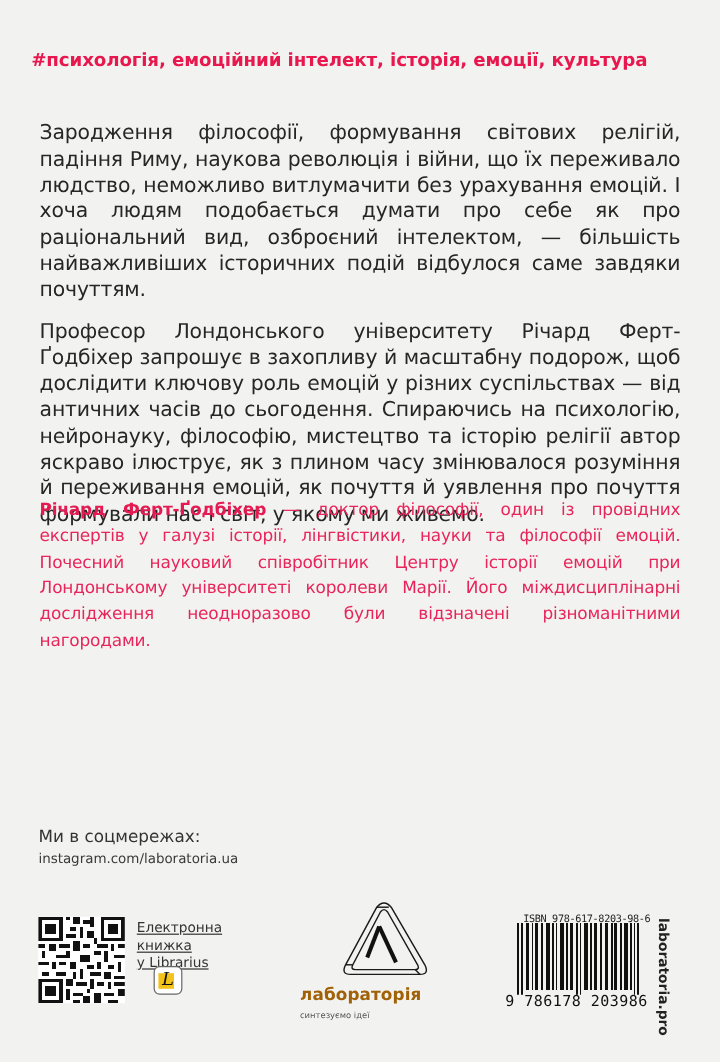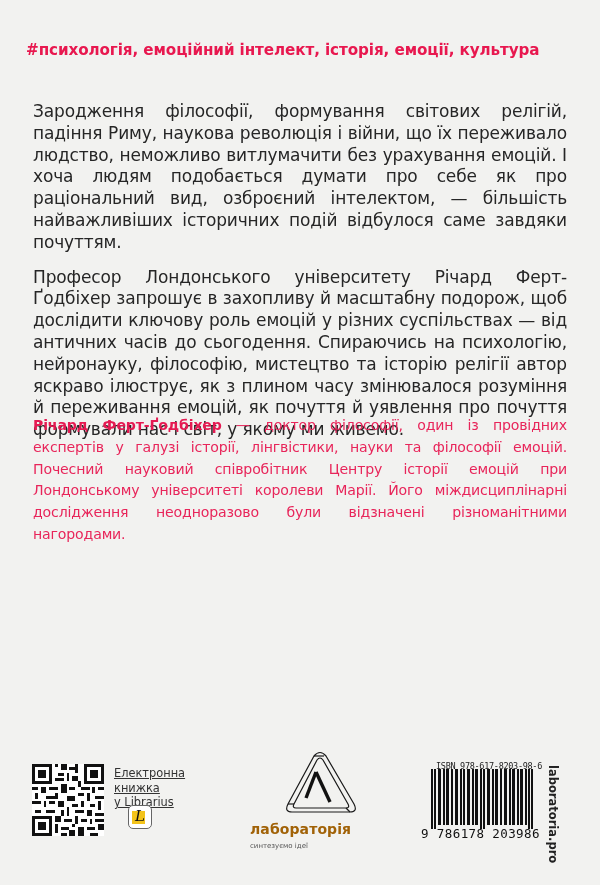--- a/index.html
+++ b/index.html
@@ -83,20 +83,22 @@
 <div class="tags">#психологія, емоційний інтелект, історія, емоції, культура</div>
 
 <div class="desc">
   <p>Зародження філософії, формування світових релігій, падіння Риму, наукова революція і війни, що їх переживало людство, неможливо витлумачити без урахування емоцій. І хоча людям подобається думати про себе як про раціональний вид, озброєний інтелектом, — більшість найважливіших історичних подій відбулося саме завдяки почуттям.</p>
   <p>Професор Лондонського університету Річард Ферт-Ґодбіхер запрошує в захопливу й масштабну подорож, щоб дослідити ключову роль емоцій у різних суспільствах — від античних часів до сьогодення. Спираючись на психологію, нейронауку, філософію, мистецтво та історію релігії автор яскраво ілюструє, як з плином часу змінювалося розуміння й переживання емоцій, як почуття й уявлення про почуття формували нас і світ, у якому ми живемо.</p>
 </div>
 
 <div class="author"><b>Річард Ферт-Ґодбіхер</b><span> — доктор філософії, один із провідних експертів у галузі історії, лінгвістики, науки та філософії емоцій. Почесний науковий співробітник Центру історії емоцій при Лондонському університеті королеви Марії. Його міждисциплінарні дослідження неодноразово були відзначені різноманітними нагородами.</span></div>
 
 <div class="social">
+  <div class="head">Ми в соцмережах:</div>
+  <div class="link">instagram.com/laboratoria.ua</div>
 </div>
 
 <div class="qr">
   <svg width="72" height="72" viewBox="0 0 25 25" shape-rendering="crispEdges">
     <rect width="25" height="25" fill="#fff"></rect>
     <g fill="#111">
       <path d="M0 0h7v7H0zM18 0h7v7h-7zM0 18h7v7H0z"></path>
     </g>
     <g fill="#fff">
       <path d="M1 1h5v5H1zM19 1h5v5h-5zM1 19h5v5H1z"></path>

